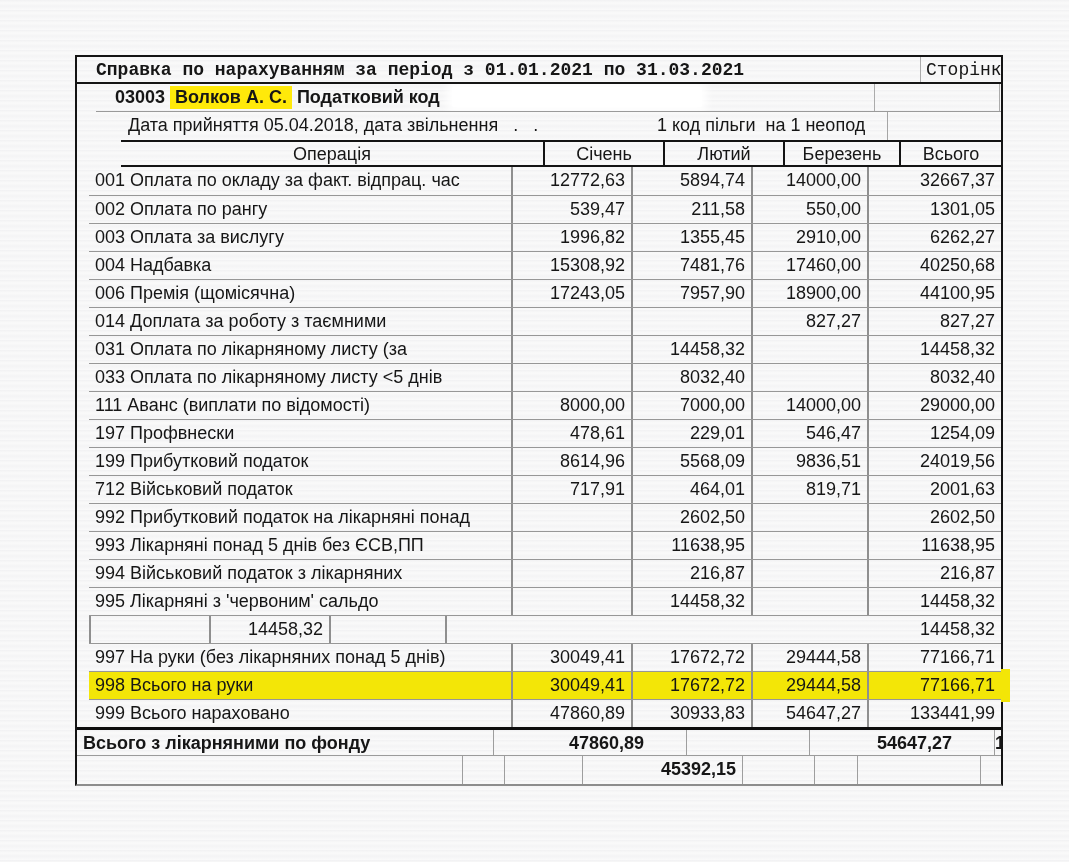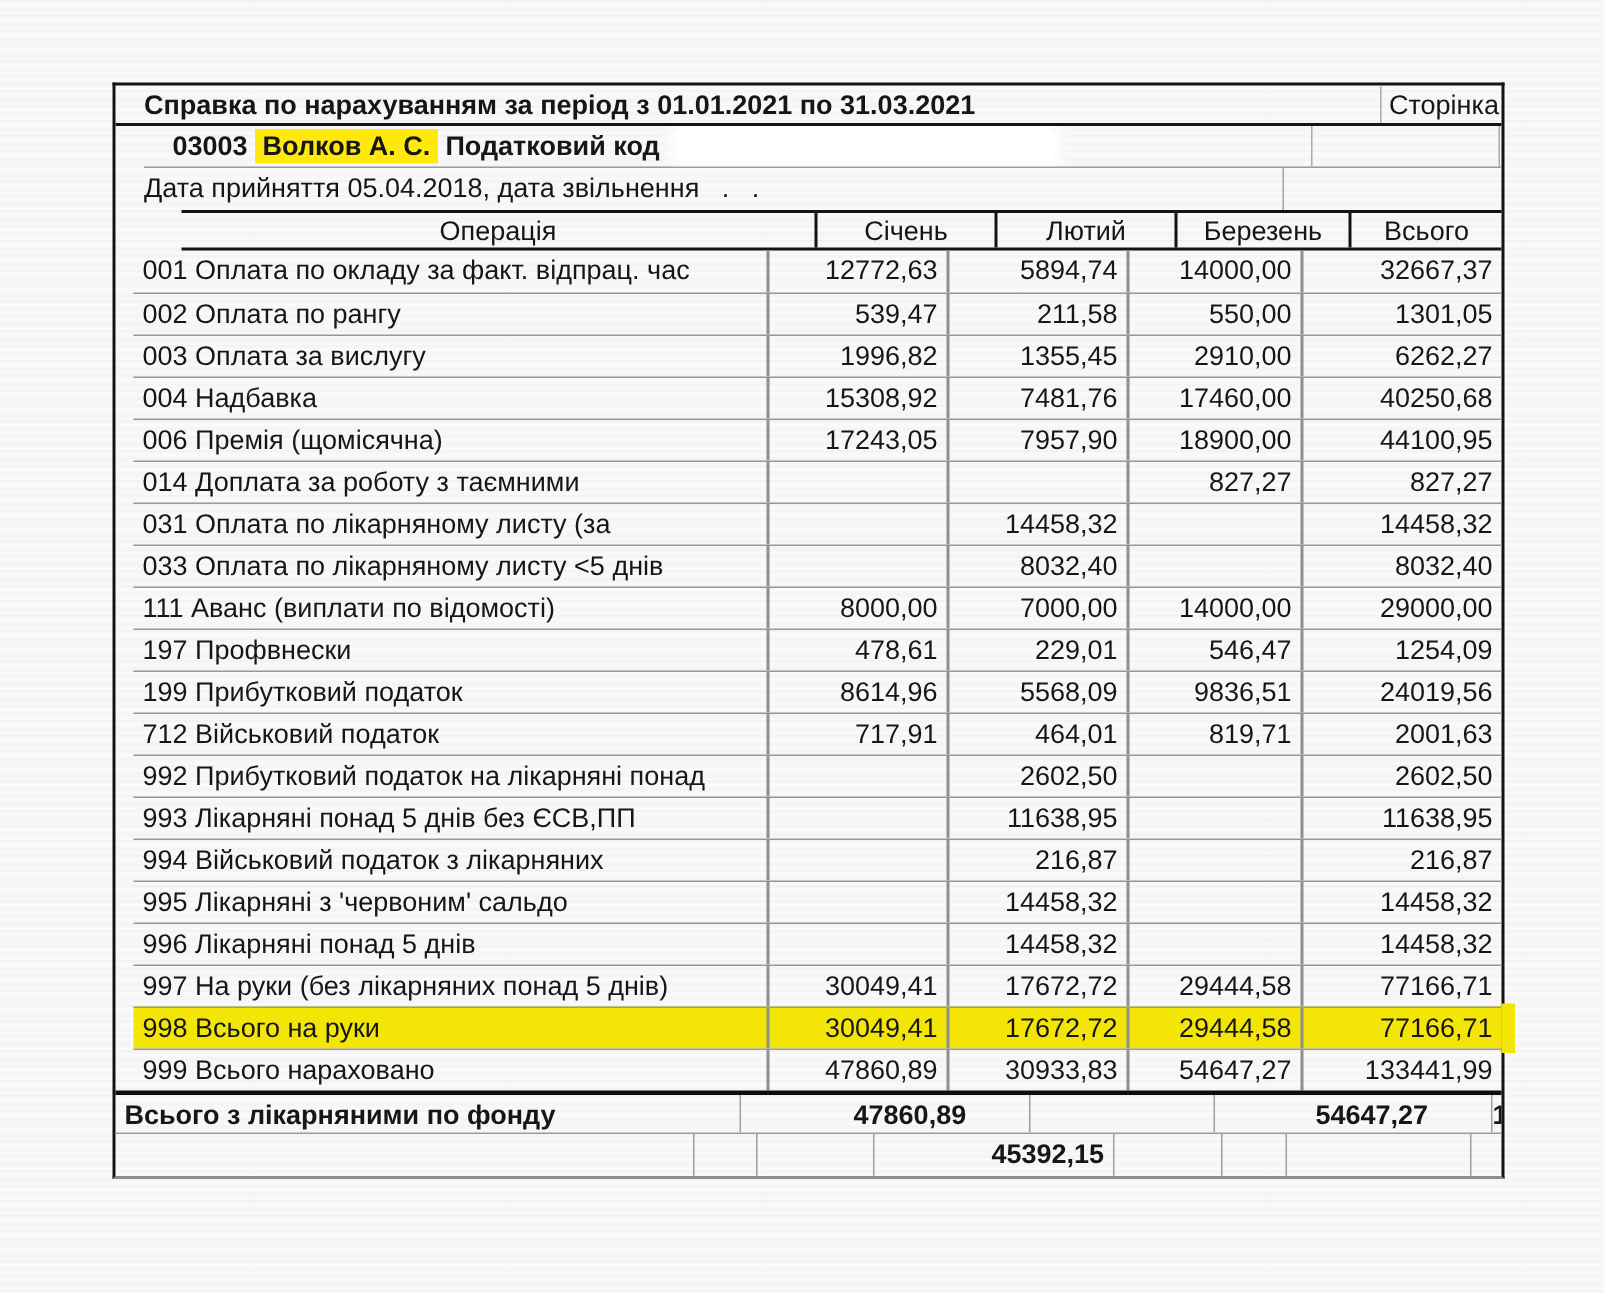--- a/index.html
+++ b/index.html
@@ -23,39 +23,39 @@
     box-sizing:border-box;
     border:2px solid #141414;
     border-bottom:2px solid #8d8d8d;
     display:flex; flex-direction:column;
     background:transparent;
   }
   .row { display:flex; position:relative; box-sizing:border-box; }
   .cell { box-sizing:border-box; overflow:hidden; white-space:nowrap; }
 
   
-  .r-title { height:27px; border-bottom:2px solid #141414; }
+  .r-title { height:27px; border-bottom:2px solid #141414;font-family:Liberation Mono, monospace; }
   .r-title .t-main { flex:1; font-weight:bold; font-size:18px; line-height:26px; padding-left:19px; }
   .r-title .t-page { width:81px; border-left:1px solid #ababab; font-size:18px; line-height:26px; text-align:left; padding-left:5px; }
 
   
   .r-emp { height:28px; border-bottom:1px solid #9a9a9a; font-weight:bold; font-size:18px; line-height:27px;margin-left:19px; }
   .r-emp .e-main { width:778px; padding-left:19px; }
   .r-emp .e-mid  { width:125px; border-left:1px solid #ababab; }
   .r-emp .e-end  { flex:1; border-left:1px solid #ababab; }
   .hl { background:var(--name-hl); padding:1px 5px 2px 5px; }
   .redact {
     display:inline-block; vertical-align:-4px;
     width:250px; height:20px; margin-left:12px;
     background:#ffffff; border-radius:2px;
     box-shadow:0 0 9px 5px rgba(255,255,255,0.95);
   }
 
   
-  .r-dates { height:28px; font-size:18px; line-height:27px; }
+  .r-dates { height:28px; font-size:18px; line-height:27px;margin-left:32px; }
   .r-dates .d-main { width:778px; padding-left:19px; position:relative; white-space:pre; }
   .r-dates .d-end  { flex:1; border-left:1px solid #a5a5a5; }
   .benefit { position:absolute; left:548px; top:0; white-space:pre; }
 
   
   .r-head { height:27px; border-top:2px solid #141414; border-bottom:2px solid #141414; font-size:18px; line-height:25px; text-align:center;margin-left:44px; }
   .c-op    { width:422px; }
   .c-jan   { width:120px; }
   .c-feb   { width:120px; }
   .c-mar   { width:116px; }
@@ -105,21 +105,21 @@
       <div class="cell t-page">Сторінка 1</div>
     </div>
 
     <div class="row r-emp">
       <div class="cell e-main"><span>03003</span> <span class="hl">Волков А. С.</span> <span>Податковий код</span><span class="redact"></span></div>
       <div class="cell e-mid"></div>
       <div class="cell e-end"></div>
     </div>
 
     <div class="row r-dates">
-      <div class="cell d-main"><span>Дата прийняття 05.04.2018, дата звільнення   .   .</span></div>
+      <div class="cell d-main"><span>Дата прийняття 05.04.2018, дата звільнення   .   .</span><span class="benefit">1 код пільги  на 1 неопод</span></div>
       <div class="cell d-end"></div>
     </div>
 
     <div class="row r-head">
       <div class="cell c-op">Операція</div>
       <div class="cell c-jan">Січень</div>
       <div class="cell c-feb">Лютий</div>
       <div class="cell c-mar">Березень</div>
       <div class="cell c-total">Всього</div>
     </div>
@@ -231,21 +231,20 @@
           <div class="cell c-total num">216,87</div>
         </div>
         <div class="row r-data">
           <div class="cell c-op">995 Лікарняні з 'червоним' сальдо</div>
           <div class="cell c-jan num"></div>
           <div class="cell c-feb num">14458,32</div>
           <div class="cell c-mar num"></div>
           <div class="cell c-total num">14458,32</div>
         </div>
         <div class="row r-data">
-          <div class="cell c-op">996 Лікарняні понад 5 днів</div>
           <div class="cell c-jan num"></div>
           <div class="cell c-feb num">14458,32</div>
           <div class="cell c-mar num"></div>
           <div class="cell c-total num">14458,32</div>
         </div>
         <div class="row r-data">
           <div class="cell c-op">997 На руки (без лікарняних понад 5 днів)</div>
           <div class="cell c-jan num">30049,41</div>
           <div class="cell c-feb num">17672,72</div>
           <div class="cell c-mar num">29444,58</div>

